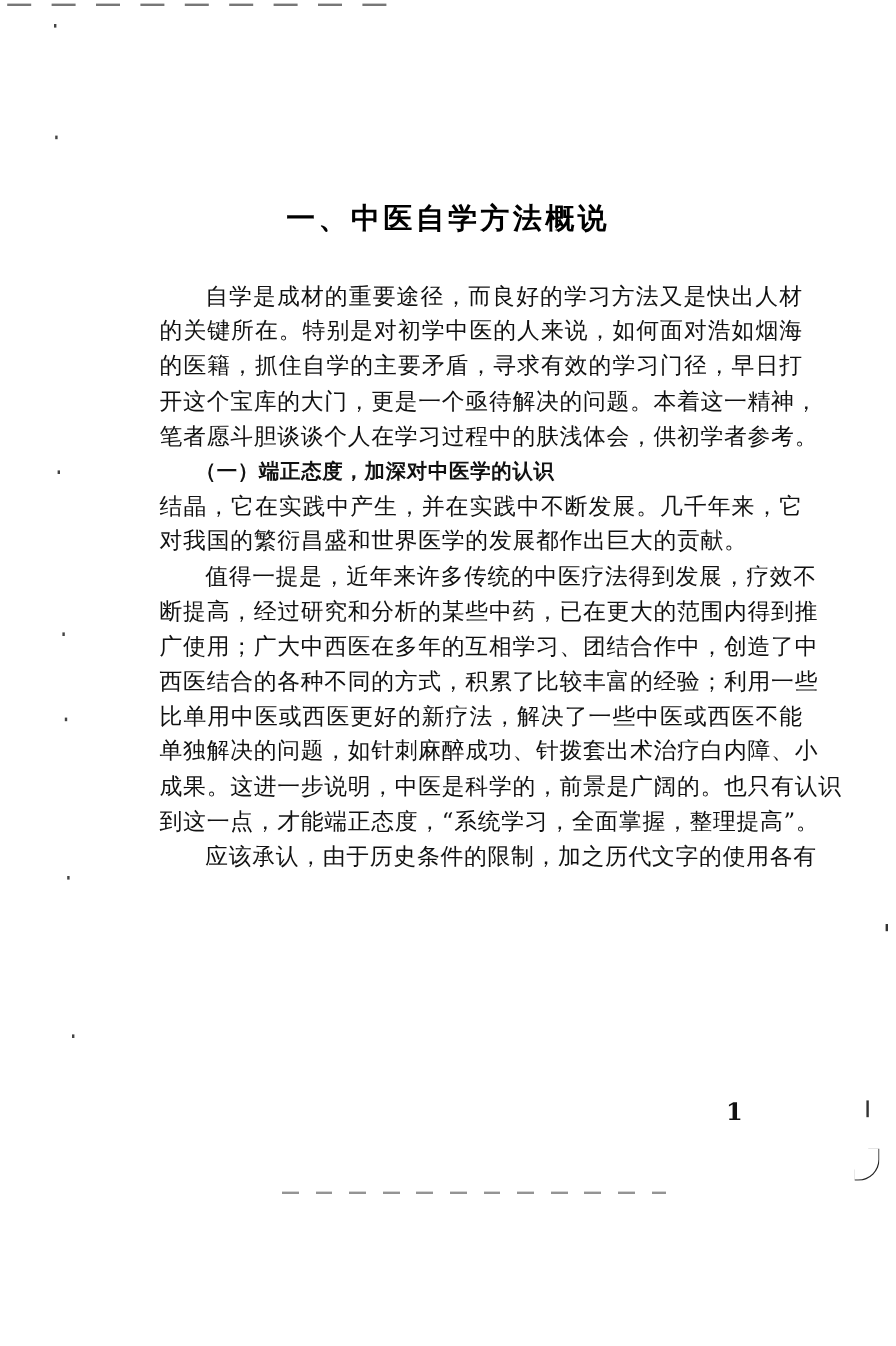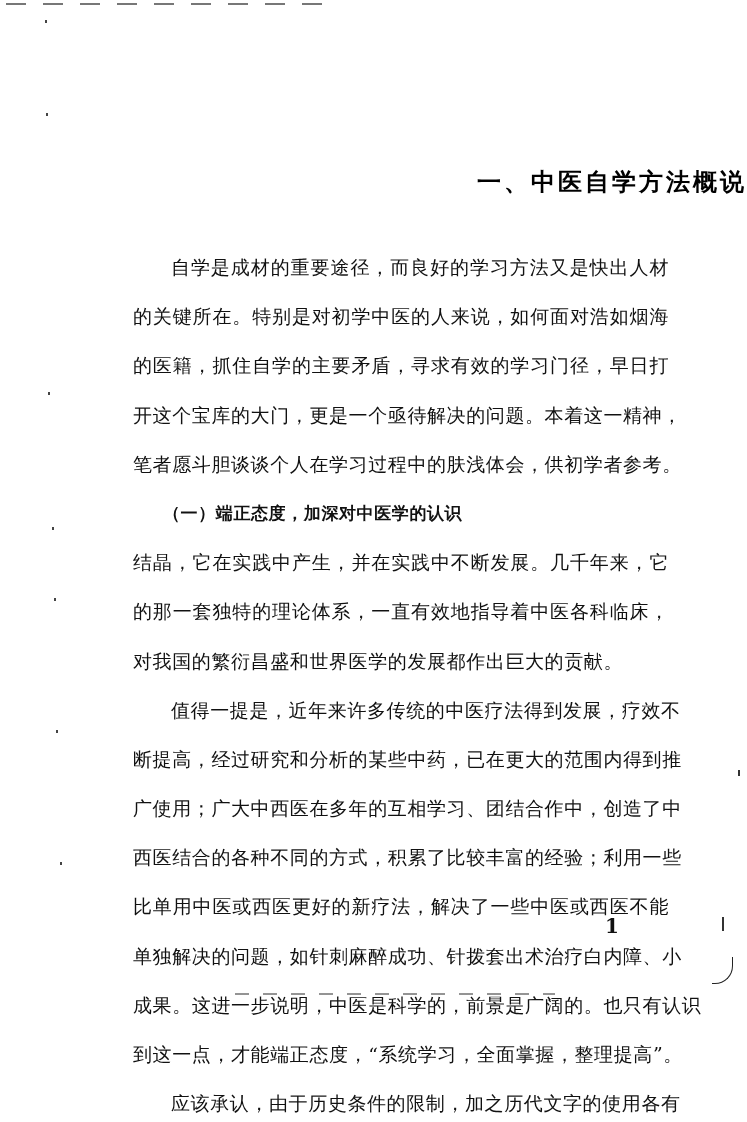--- a/index.html
+++ b/index.html
@@ -1,25 +1,25 @@
 <!DOCTYPE html>
 <html><head>
 <meta charset="utf-8">
 <style>
   html, body { margin:0; padding:0; background:#ffffff; }
   body { width:747px; height:1122px; position:relative; overflow:hidden;
          font-family:"DejaVu Serif", "Liberation Serif", serif; color:#111; }
   .scan-top { position:absolute; top:3px; left:6px; display:flex; gap:0; }
   .scan-top span { display:inline-block; width:20px; height:2px; background:#777; margin-right:17px; }
-  .title { position:absolute; top:150px; left:0; width:100%; text-align:right;
+  .title { position:absolute; top:150px; left:0; width:100%; text-align:center;
            font-family:"DejaVu Sans", "Liberation Sans", sans-serif; font-weight:bold;
            font-size:24px; letter-spacing:3px; color:#000; }
   .body-text { position:absolute; left:133px; width:536px; top:233px; }
   .line { height:29.2px; line-height:29.2px; font-size:19px; white-space:nowrap;
-          letter-spacing:0.6px; text-align:justify; text-align-last:justify;margin-top:20px; }
+          letter-spacing:0.6px; text-align:justify; text-align-last:justify; }
   .line.indent { padding-left:38px; }
   .line.last { text-align-last:left; }
   .heading { font-family:"DejaVu Sans", "Liberation Sans", sans-serif; font-weight:bold;
              font-size:17px; padding-left:30px; text-align-last:left; }
   .page-number { position:absolute; left:605px; top:914px; font-weight:bold; font-size:20px; }
   .margin-mark { position:absolute; background:#333; }
   .dot { position:absolute; width:2px; height:3px; background:#444; }
   .bottom-dashes { position:absolute; top:993px; left:235px; width:320px; height:2px;
                    background:repeating-linear-gradient(90deg,#666 0 14px,transparent 14px 28px); opacity:.7; }
   .corner { position:absolute; left:712px; top:957px; width:20px; height:26px;
@@ -53,21 +53,20 @@
 <h1 class="title">一、中医自学方法概说</h1>
 
 <div class="body-text">
   <div class="line indent">自学是成材的重要途径，而良好的学习方法又是快出人材</div>
   <div class="line">的关键所在。特别是对初学中医的人来说，如何面对浩如烟海</div>
   <div class="line">的医籍，抓住自学的主要矛盾，寻求有效的学习门径，早日打</div>
   <div class="line">开这个宝库的大门，更是一个亟待解决的问题。本着这一精神，</div>
   <div class="line">笔者愿斗胆谈谈个人在学习过程中的肤浅体会，供初学者参考。</div>
   <div class="line heading">（一）端正态度，加深对中医学的认识</div>
   <div class="line">结晶，它在实践中产生，并在实践中不断发展。几千年来，它</div>
-  <div class="line">的那一套独特的理论体系，一直有效地指导着中医各科临床，</div>
   <div class="line last">对我国的繁衍昌盛和世界医学的发展都作出巨大的贡献。</div>
   <div class="line indent">值得一提是，近年来许多传统的中医疗法得到发展，疗效不</div>
   <div class="line">断提高，经过研究和分析的某些中药，已在更大的范围内得到推</div>
   <div class="line">广使用；广大中西医在多年的互相学习、团结合作中，创造了中</div>
   <div class="line">西医结合的各种不同的方式，积累了比较丰富的经验；利用一些</div>
   <div class="line">比单用中医或西医更好的新疗法，解决了一些中医或西医不能</div>
   <div class="line">单独解决的问题，如针刺麻醉成功、针拨套出术治疗白内障、小</div>
   <div class="line">成果。这进一步说明，中医是科学的，前景是广阔的。也只有认识</div>
   <div class="line">到这一点，才能端正态度，“系统学习，全面掌握，整理提高”。</div>
   <div class="line indent">应该承认，由于历史条件的限制，加之历代文字的使用各有</div>

